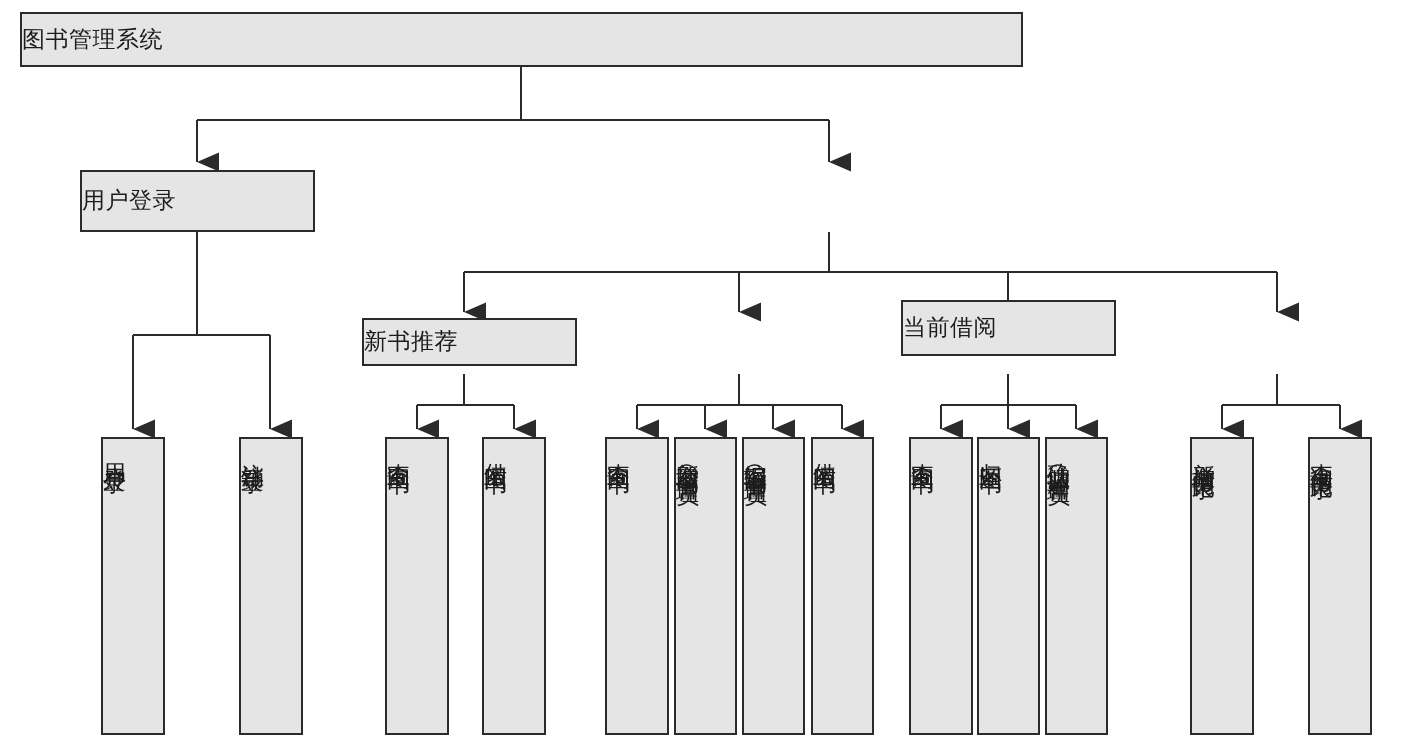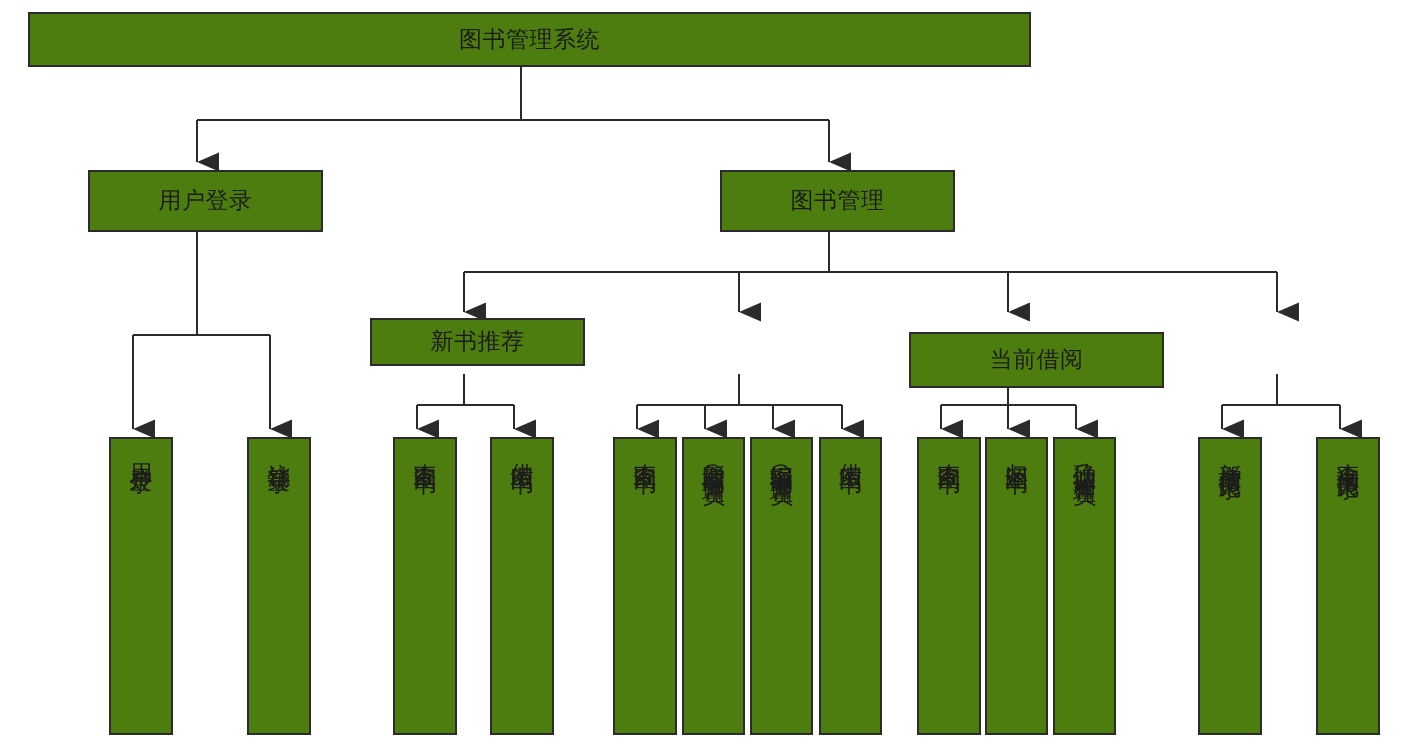--- a/index.html
+++ b/index.html
@@ -22,27 +22,26 @@
     position: absolute;
     left: 0;
     top: 0;
     width: 1405px;
     height: 747px;
     pointer-events: none;
   }
   .node {
     position: absolute;
     box-sizing: border-box;
-    background: #4d7c0f;
+    background: #e5e5e5;
     border: 2px solid #2b2b2b;
     display: flex;
     align-items: center;
-    justify-content: center;
+    justify-content: flex-start;
     z-index: 2;
-    margin-left: 8px;
   }
   .node-label {
     color: #1c1c1c;
     text-align: center;
     line-height: 1.18;
     white-space: nowrap;
   }
   
   .node.horiz .node-label {
     font-size: 23px;
@@ -137,30 +136,27 @@
   </svg>
 
   <div class="node horiz root" style="left:20px; top:12px; width:1003px; height:55px;">
     <span class="node-label">图书管理系统</span>
   </div>
 
   <div class="node horiz" style="left:80px; top:170px; width:235px; height:62px;">
     <span class="node-label">用户登录</span>
   </div>
 
-  <div class="node horiz" style="left:712px; top:170px; width:235px; height:62px;">
-    <span class="node-label">图书管理</span>
-  </div>
 
   <div class="node horiz" style="left:362px; top:318px; width:215px; height:48px;">
     <span class="node-label">新书推荐</span>
   </div>
 
 
-  <div class="node horiz" style="left:901px; top:332px; width:255px; height:56px;">
+  <div class="node horiz" style="left:901px; top:300px; width:215px; height:56px;">
     <span class="node-label">当前借阅</span>
   </div>
 
 
   <div class="node vert" style="left:101px; top:437px; width:64px; height:298px;">
     <span class="node-label">用户登录</span>
   </div>
 
   <div class="node vert" style="left:239px; top:437px; width:64px; height:298px;">
     <span class="node-label">注销登录</span>

